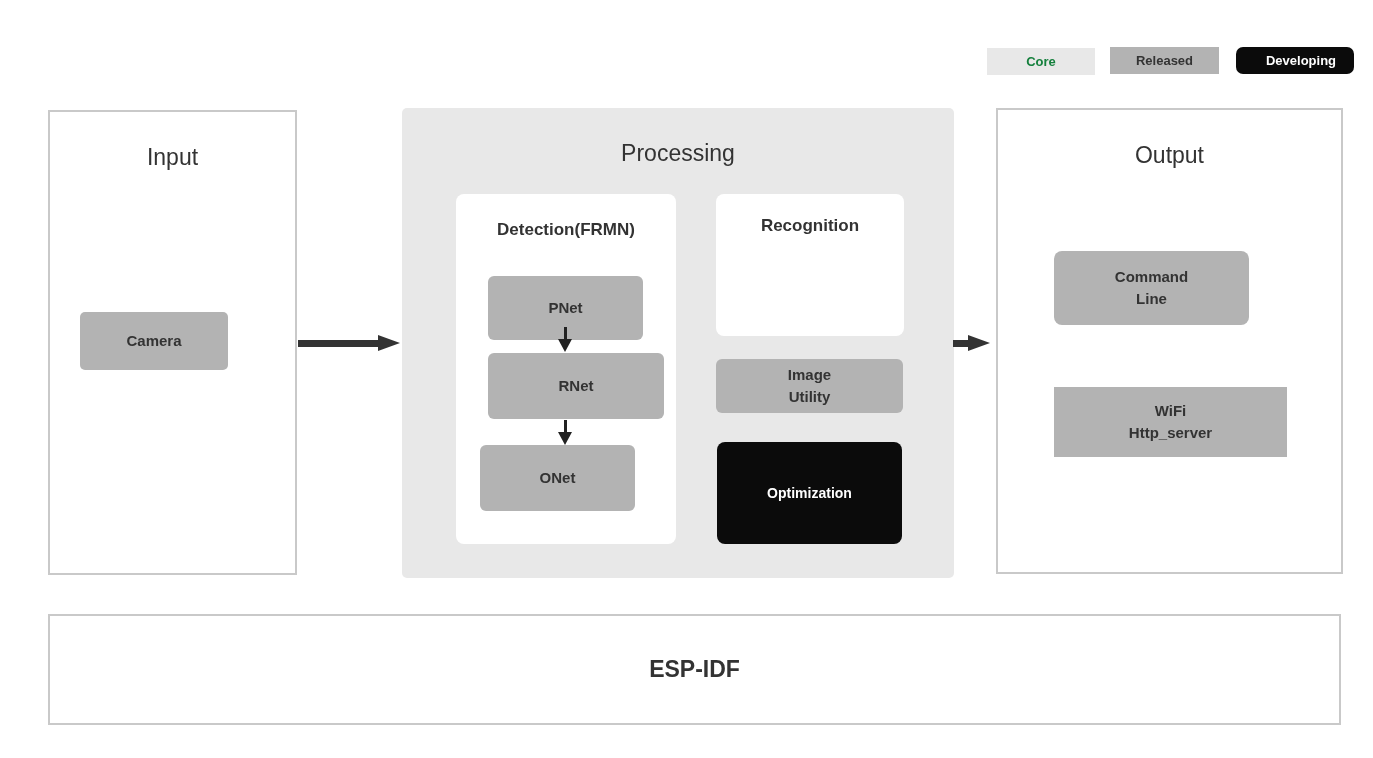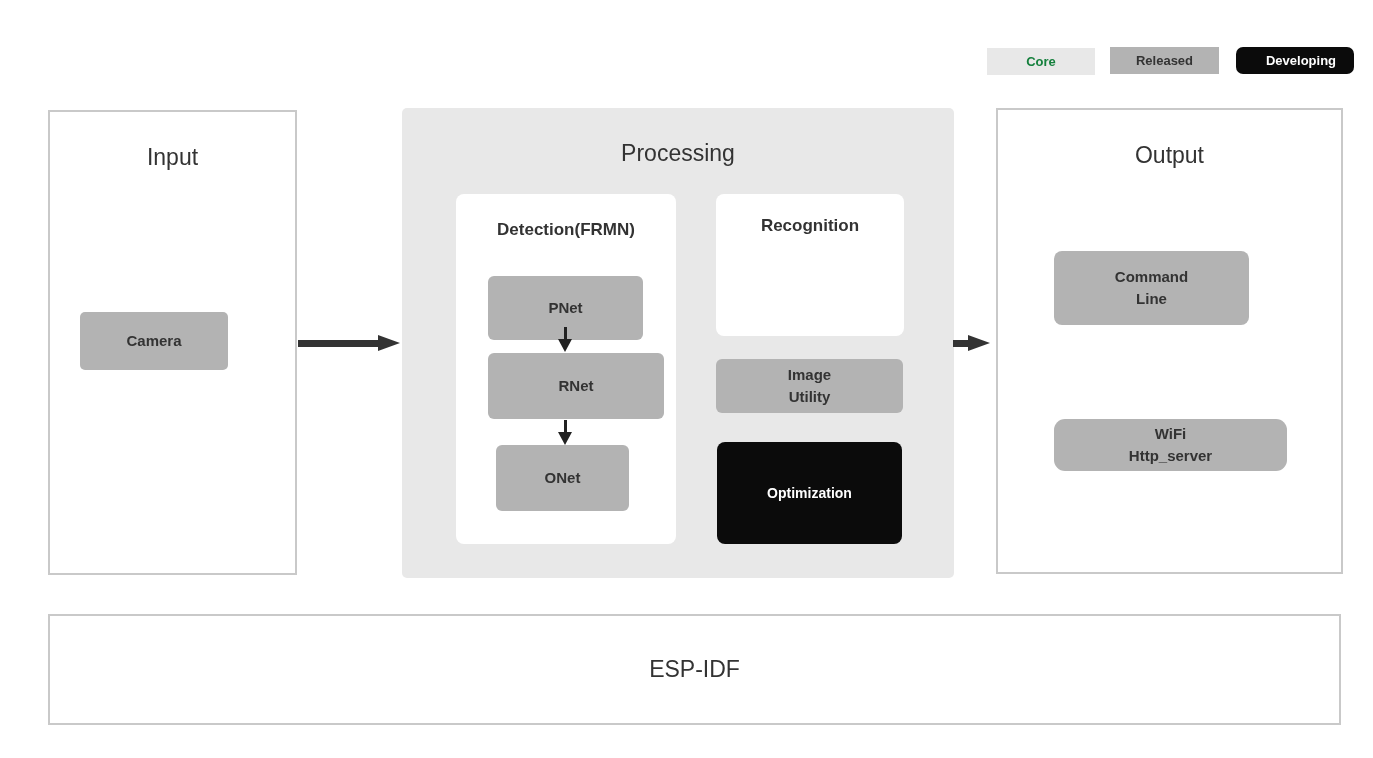--- a/index.html
+++ b/index.html
@@ -34,27 +34,27 @@
   .card-title { font-size: 17px; font-weight: bold; color: #333; text-align: center; margin-top: 26px; }
   .card-recognition .card-title { margin-top: 22px; }
 
   
   .node { position: absolute; background: #b3b3b3; border-radius: 6px; color: #333;
           font-size: 15px; font-weight: bold; display: flex; flex-direction: column;
           align-items: center; justify-content: center; text-align: center; line-height: 1.45; }
   .node-camera  { left: 80px;   top: 312px; width: 148px; height: 58px; border-radius: 5px; }
   .node-pnet    { left: 488px;  top: 276px; width: 155px; height: 64px; }
   .node-rnet    { left: 488px;  top: 353px; width: 176px; height: 66px; }
-  .node-onet    { left: 496px;  top: 445px; width: 133px; height: 66px; }
+  .node-onet    { left: 480px;  top: 445px; width: 155px; height: 66px; }
   .node-frmn    { left: 734px;  top: 258px; width: 150px; height: 61px; border-radius: 4px; font-size: 16px; }
   .node-imgutil { left: 716px;  top: 359px; width: 187px; height: 54px; }
   .node-optim   { left: 717px;  top: 442px; width: 185px; height: 102px; background: #0b0b0b;
                   color: #ffffff; border-radius: 8px; font-size: 14px; }
   .node-cmdline { left: 1054px; top: 251px; width: 195px; height: 74px; border-radius: 8px; }
-  .node-wifi    { left: 1054px; top: 387px; width: 233px; height: 52px; border-radius: 11px; margin-top: 32px; }
+  .node-wifi    { left: 1054px; top: 387px; width: 233px; height: 70px; border-radius: 0; }
 
   
   .arrow-h { position: absolute; height: 16px; }
   .arrow-h .shaft { position: absolute; left: 0; top: 5px; height: 7px; background: #333; }
   .arrow-h .head  { position: absolute; top: 0; width: 0; height: 0;
                     border-top: 8px solid transparent; border-bottom: 8px solid transparent;
                     border-left: 22px solid #333; }
   .arrow-in  { left: 298px; top: 335px; width: 102px; }
   .arrow-in  .shaft { width: 82px; }
   .arrow-in  .head  { left: 80px; }
@@ -66,21 +66,21 @@
   .arrow-v { position: absolute; width: 14px; }
   .arrow-v .shaft { position: absolute; left: 5.5px; top: 0; width: 3px; background: #222; }
   .arrow-v .head  { position: absolute; left: 0; width: 0; height: 0;
                     border-left: 7px solid transparent; border-right: 7px solid transparent;
                     border-top: 13px solid #222; }
   .arrow-p2r { left: 558px; top: 327px; height: 26px; }
   .arrow-r2o { left: 558px; top: 420px; height: 25px; }
   .arrow-v .shaft { height: 13px; }
   .arrow-v .head  { top: 12px; }
 
-  .espidf-title { font-size: 23px; font-weight: normal; color: #333; }
+  .espidf-title { font-size: 23px; font-weight: bold; color: #333; }
 </style>
 </head>
 <body>
 
 <div class="canvas">
 
   <div class="badge badge-core">Core</div>
   <div class="badge badge-released">Released</div>
   <div class="badge badge-developing">Developing</div>
 

